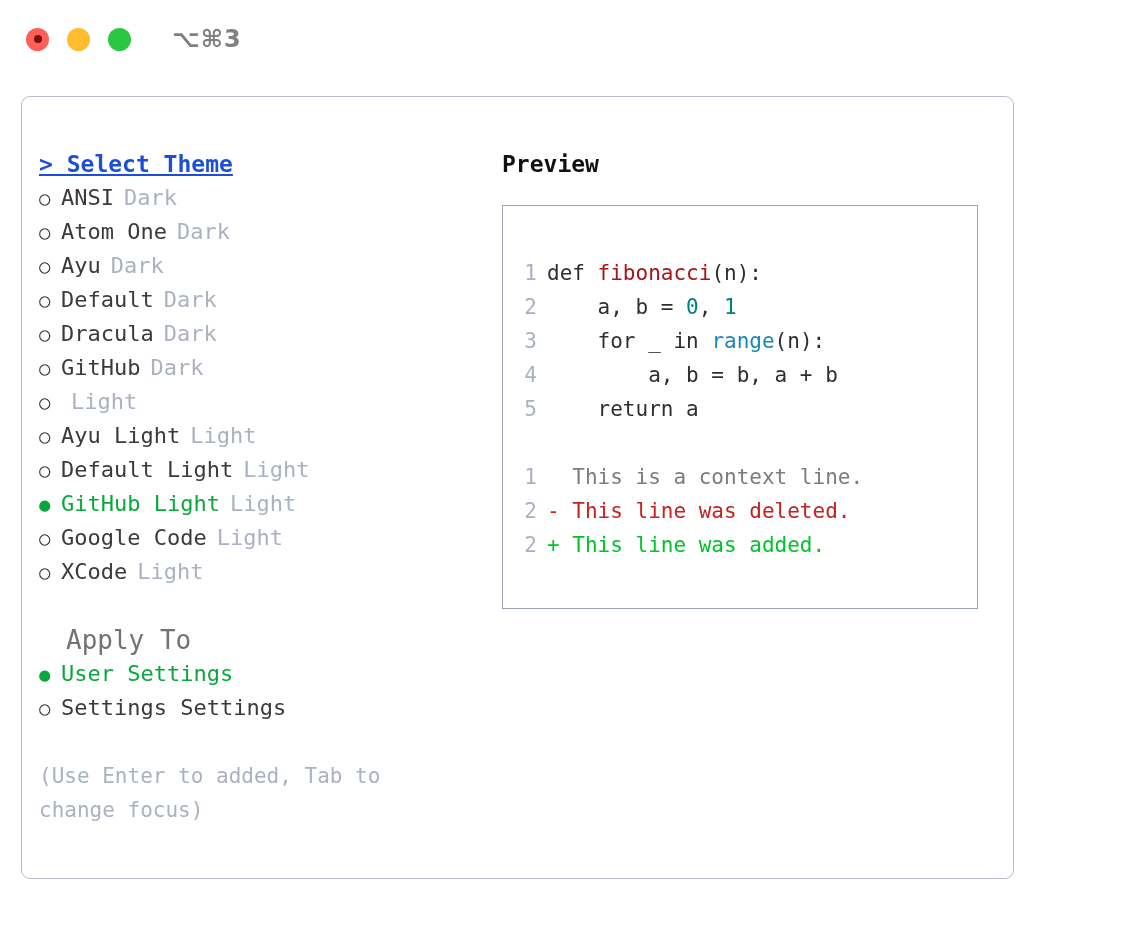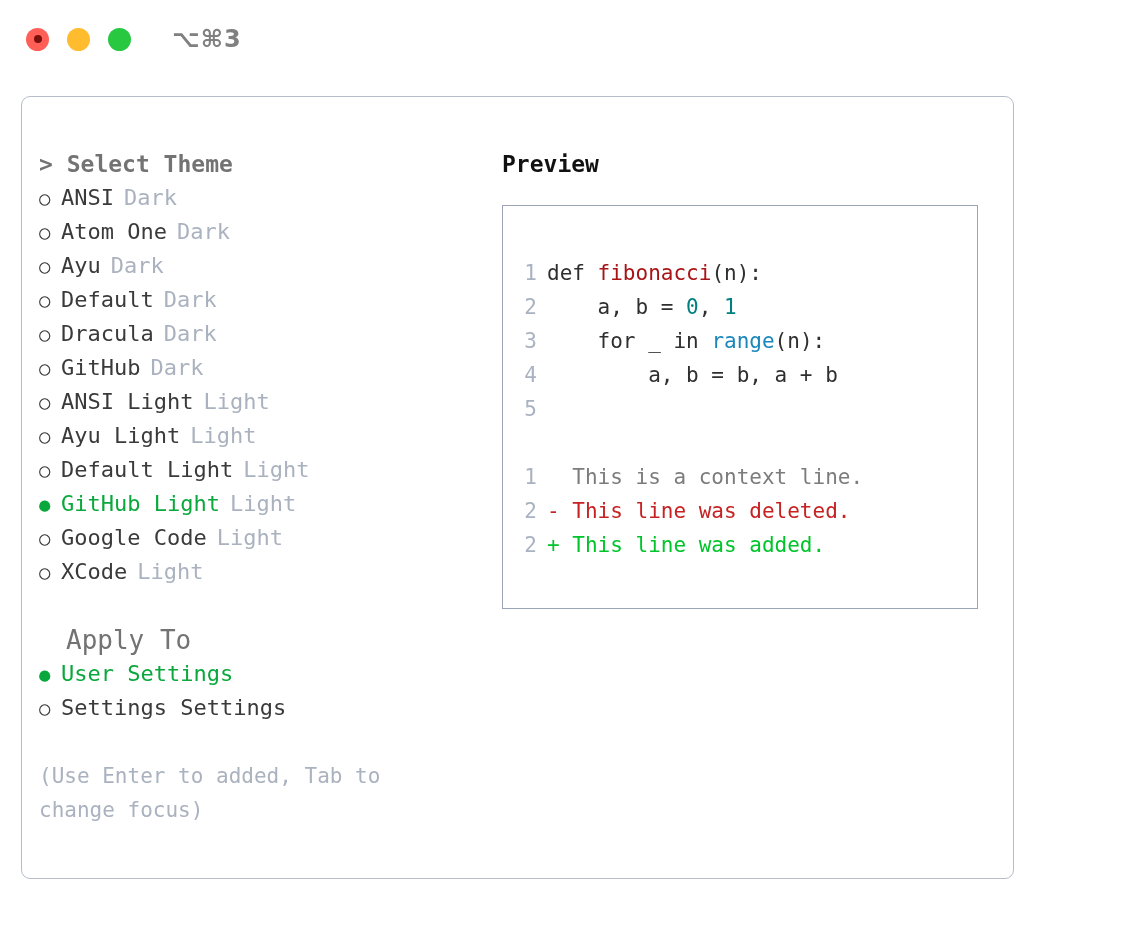--- a/index.html
+++ b/index.html
@@ -89,23 +89,24 @@
   .left-col {
     position: absolute;
     left: 17px;
     top: 50px;
     width: 455px;
   }
 
   .section-head {
     font-size: 23px;
     font-weight: bold;
-    color: #737373;
-    line-height: 34px;
-    white-space: pre;
+    color: #1d4ed8;
+    line-height: 34px;
+    white-space: pre;
+    text-decoration: underline;
   }
 
   .opt-list { margin: 0; padding: 0; }
 
   .opt {
     display: flex;
     align-items: baseline;
     line-height: 34px;
     font-size: 22px;
     white-space: pre;
@@ -218,21 +219,21 @@
 
         <div class="section-head">&gt; Select Theme</div>
 
         <div class="opt-list" id="theme-list">
             <div class="opt"><span class="bullet">○</span><span class="opt-label">ANSI</span><span class="opt-tag">Dark</span></div>
             <div class="opt"><span class="bullet">○</span><span class="opt-label">Atom One</span><span class="opt-tag">Dark</span></div>
             <div class="opt"><span class="bullet">○</span><span class="opt-label">Ayu</span><span class="opt-tag">Dark</span></div>
             <div class="opt"><span class="bullet">○</span><span class="opt-label">Default</span><span class="opt-tag">Dark</span></div>
             <div class="opt"><span class="bullet">○</span><span class="opt-label">Dracula</span><span class="opt-tag">Dark</span></div>
             <div class="opt"><span class="bullet">○</span><span class="opt-label">GitHub</span><span class="opt-tag">Dark</span></div>
-            <div class="opt"><span class="bullet">○</span><span class="opt-label">ANSI Light</span><span class="opt-tag">Light</span></div>
+            <div class="opt"><span class="bullet">○</span><span class="opt-tag">Light</span></div>
             <div class="opt"><span class="bullet">○</span><span class="opt-label">Ayu Light</span><span class="opt-tag">Light</span></div>
             <div class="opt"><span class="bullet">○</span><span class="opt-label">Default Light</span><span class="opt-tag">Light</span></div>
             <div class="opt selected"><span class="bullet">●</span><span class="opt-label">GitHub Light</span><span class="opt-tag">Light</span></div>
             <div class="opt"><span class="bullet">○</span><span class="opt-label">Google Code</span><span class="opt-tag">Light</span></div>
             <div class="opt"><span class="bullet">○</span><span class="opt-label">XCode</span><span class="opt-tag">Light</span></div>
           </div>
 
         <div class="spacer-lg"></div>
 
         <div class="apply-head">Apply To</div>
@@ -247,21 +248,21 @@
 
       <div class="right-col">
         <div class="preview-head">Preview</div>
 
         <div class="code-box">
           <div id="code-lines">
               <div class="code-line"><span class="ln">1</span><span class="code-txt">def </span><span class="tok-fn">fibonacci</span><span class="code-txt">(n):</span></div>
               <div class="code-line"><span class="ln">2</span><span class="code-txt">    a, b = </span><span class="tok-num">0</span><span class="code-txt">, </span><span class="tok-num">1</span></div>
               <div class="code-line"><span class="ln">3</span><span class="code-txt">    for _ in </span><span class="tok-call">range</span><span class="code-txt">(n):</span></div>
               <div class="code-line"><span class="ln">4</span><span class="code-txt">        a, b = b, a + b</span></div>
-              <div class="code-line"><span class="ln">5</span></div>
+              <div class="code-line"><span class="ln">5</span><span class="code-txt">    return a</span></div>
             </div>
           <div class="blank-row"></div>
           <div id="diff-lines">
               <div class="code-line"><span class="ln">1</span><span class="diff-ctx">  This is a context line.</span></div>
               <div class="code-line"><span class="ln">2</span><span class="diff-del">- This line was deleted.</span></div>
               <div class="code-line"><span class="ln">2</span><span class="diff-add">+ This line was added.</span></div>
             </div>
         </div>
       </div>
 

